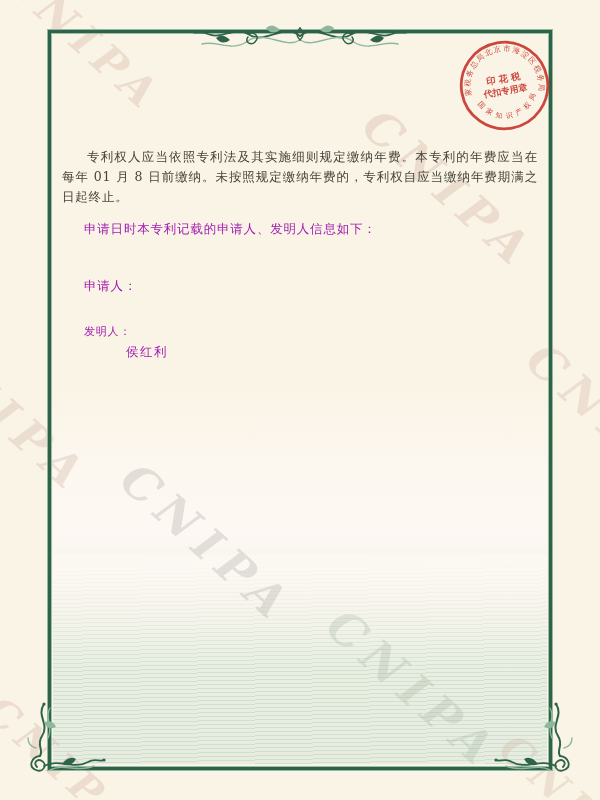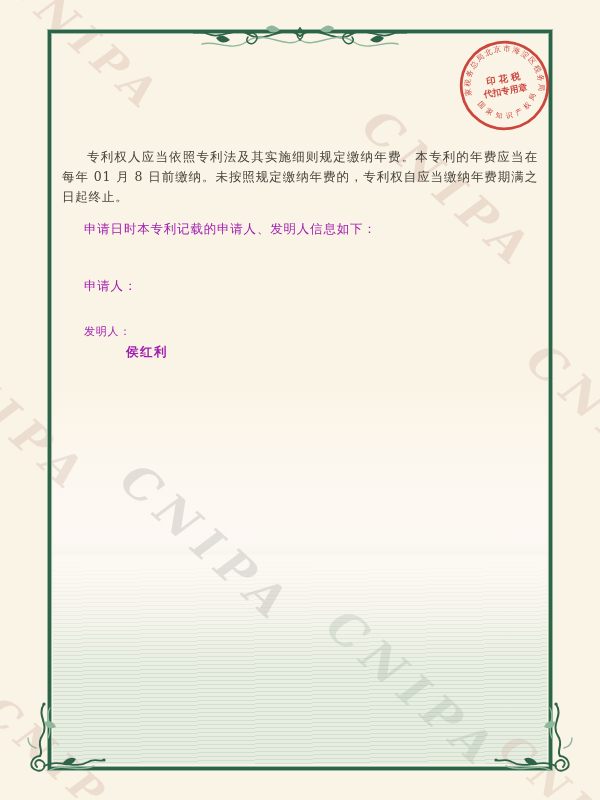--- a/index.html
+++ b/index.html
@@ -58,21 +58,21 @@
   .cert-no{left:72px;top:64px;font-size:13px;letter-spacing:1px;color:#3f3d35;}
   .body-par{
     left:62px;top:147px;width:476px;
     font-size:12.5px;line-height:20px;text-align:justify;text-indent:2em;
     letter-spacing:.8px;color:#46433a;
   }
   .info-intro{left:84px;top:221px;font-size:12.5px;letter-spacing:.8px;}
   .applicant-label{left:84px;top:242px;font-size:12.5px;letter-spacing:.8px;margin-top:36px;}
   .applicant-name{left:131px;top:257px;font-size:12.5px;letter-spacing:1.5px;}
   .inventor-label{left:84px;top:324px;font-size:11px;letter-spacing:.8px;}
-  .inventor-name{left:126px;top:344px;font-size:12.5px;letter-spacing:1.5px;font-weight:bold;}
+  .inventor-name{left:126px;top:344px;font-size:12.5px;letter-spacing:1.5px;}
   .footer-page{
     left:47px;right:47px;top:741px;text-align:center;
     font-size:11px;letter-spacing:1px;color:#3f3d35;
   }
 
   
   .stamp{
     position:absolute;left:458px;top:39px;width:93px;height:93px;z-index:5;
     transform:rotate(-10deg);opacity:.92;
   }

